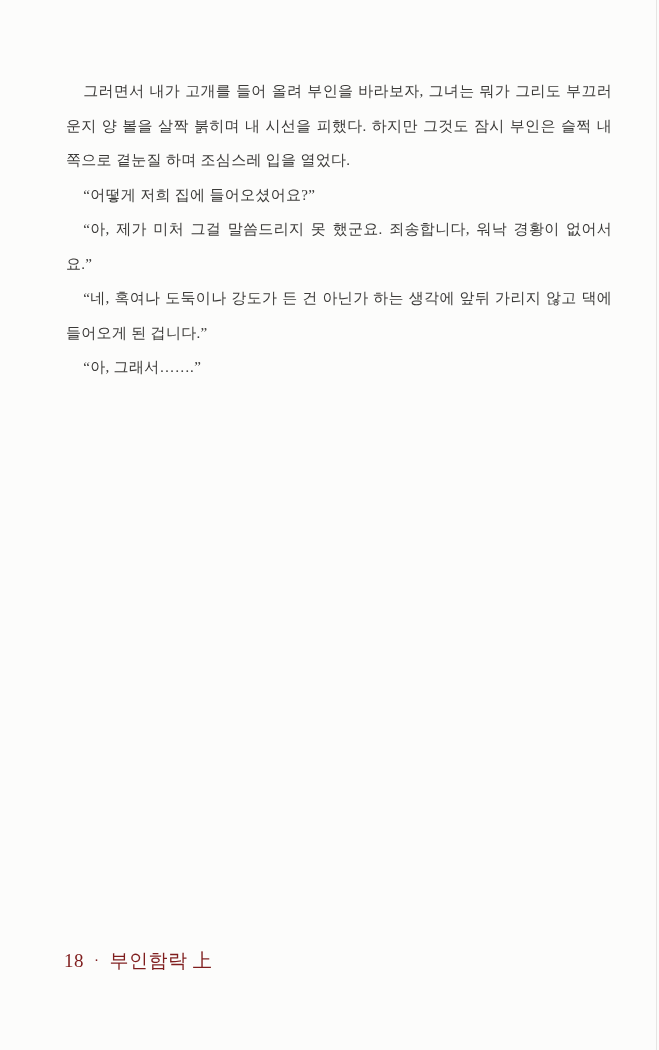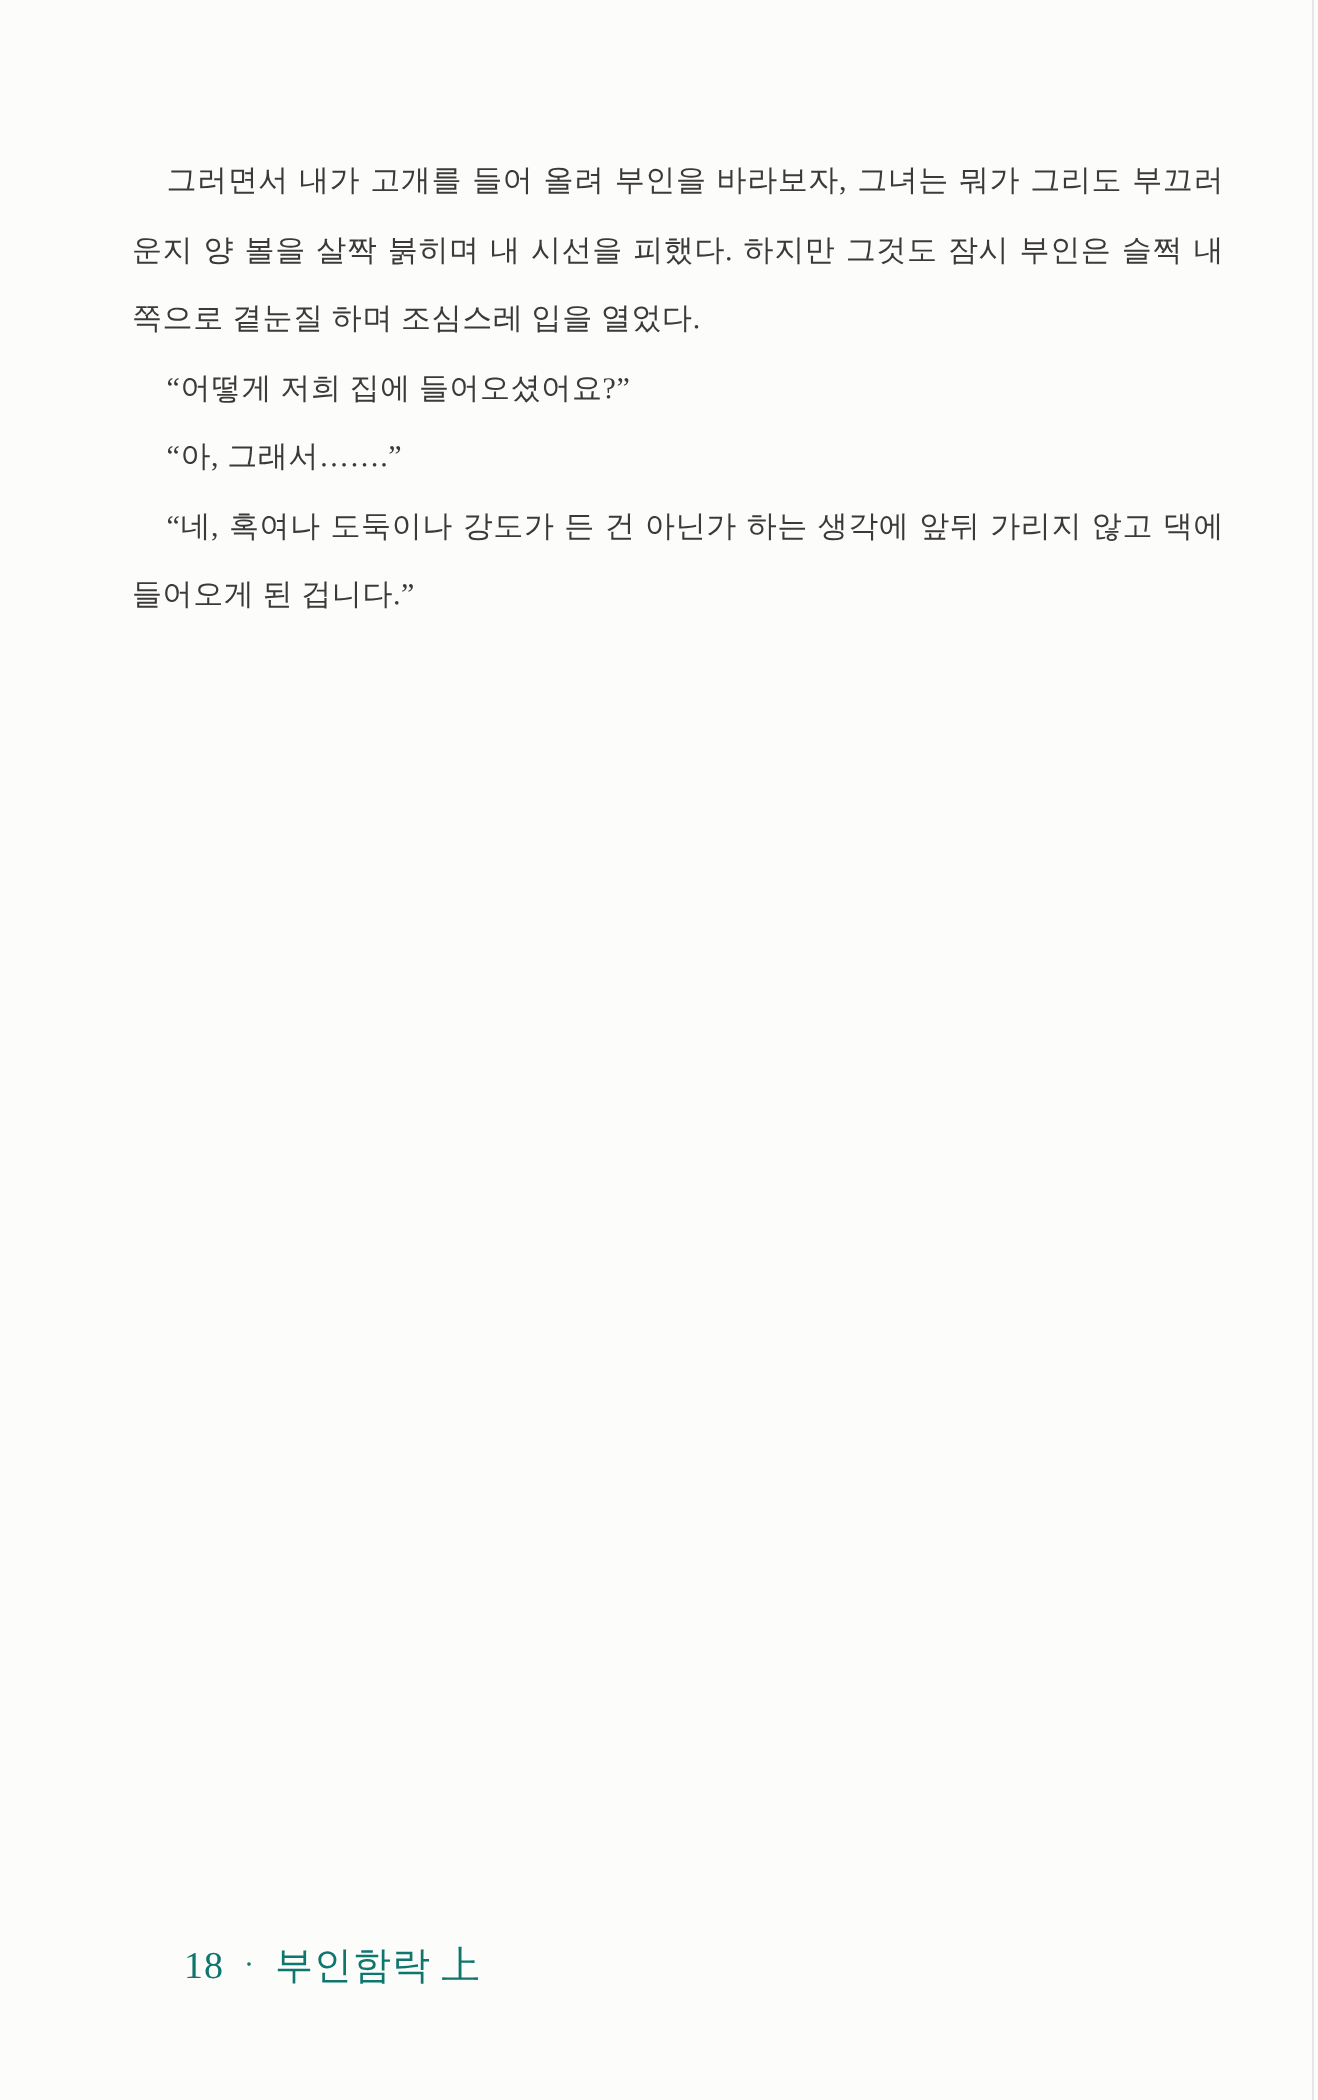--- a/index.html
+++ b/index.html
@@ -41,44 +41,44 @@
     letter-spacing: 0.3px;
   }
   .text-block p {
     margin: 0;
     padding: 0;
     text-indent: 1.15em;
   }
   .footer {
     position: absolute;
     left: 64px;
-    top: 970px;
+    top: 948px;
     font-size: 19px;
-    color: #0f766e;
+    color: #7f1d1d;
     letter-spacing: 0.5px;
     white-space: nowrap;
-    margin-left: 28px;
   }
   .footer .sep {
     display: inline-block;
     margin: 0 10px;
     font-size: 15px;
     vertical-align: 2px;
   }
 </style>
 </head>
 <body>
 
 <div class="page">
 
   <main class="text-block" id="paragraphs">
       <p>그러면서 내가 고개를 들어 올려 부인을 바라보자, 그녀는 뭐가 그리도 부끄러운지 양 볼을 살짝 붉히며 내 시선을 피했다. 하지만 그것도 잠시 부인은 슬쩍 내 쪽으로 곁눈질 하며 조심스레 입을 열었다.</p>
       <p>“어떻게 저희 집에 들어오셨어요?”</p>
+      <p>“아, 제가 미처 그걸 말씀드리지 못 했군요. 죄송합니다, 워낙 경황이 없어서요.”</p>
+      <p>“네, 혹여나 도둑이나 강도가 든 건 아닌가 하는 생각에 앞뒤 가리지 않고 댁에 들어오게 된 겁니다.”</p>
       <p>“아, 그래서…….”</p>
-      <p>“네, 혹여나 도둑이나 강도가 든 건 아닌가 하는 생각에 앞뒤 가리지 않고 댁에 들어오게 된 겁니다.”</p>
     </main>
 
   <footer class="footer">
     <span>18</span><span class="sep">·</span><span>부인함락 上</span>
   </footer>
 
   <div class="page-edge"></div>
 
 </div>
 

